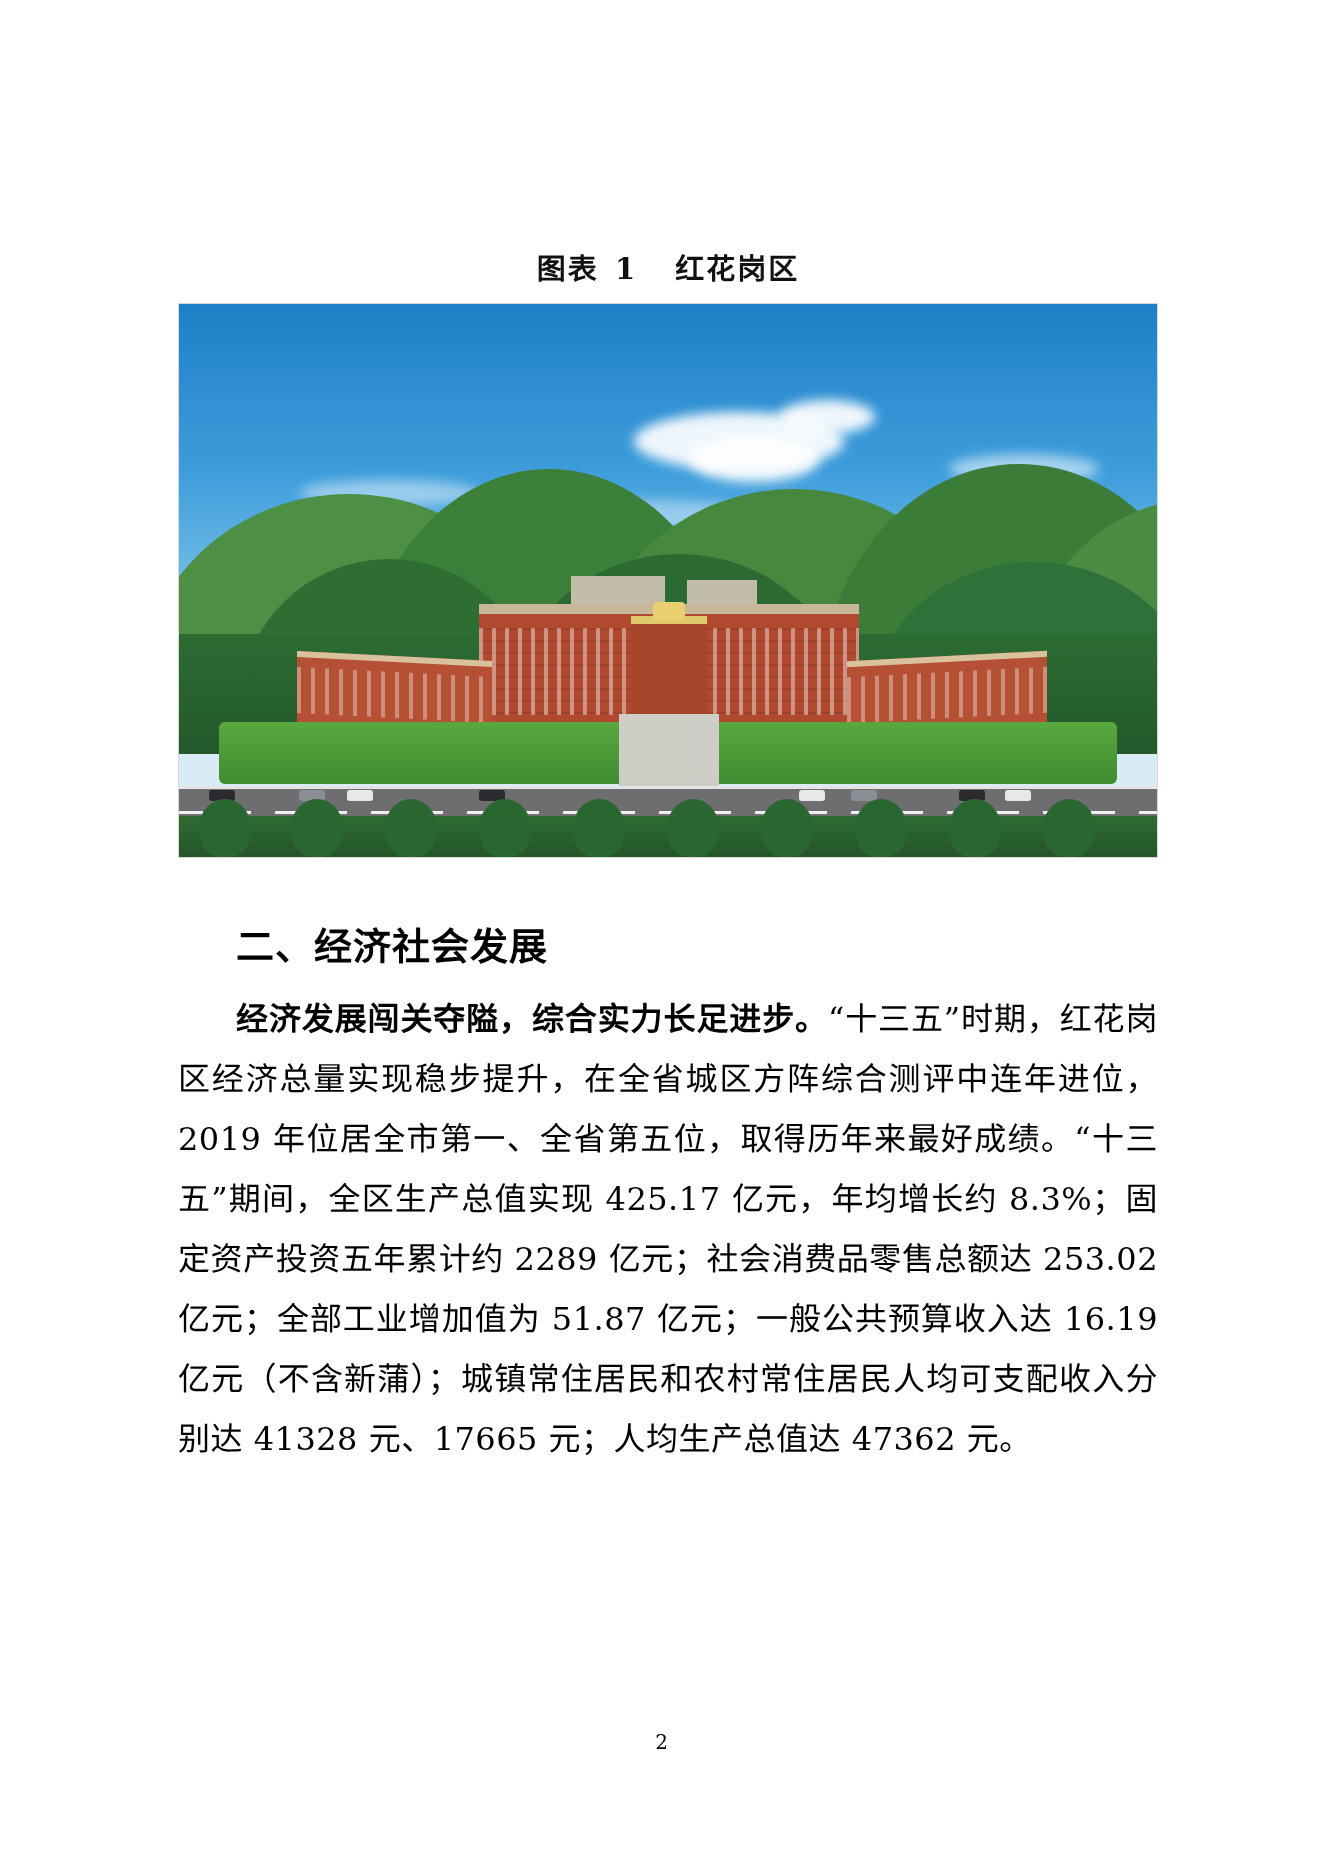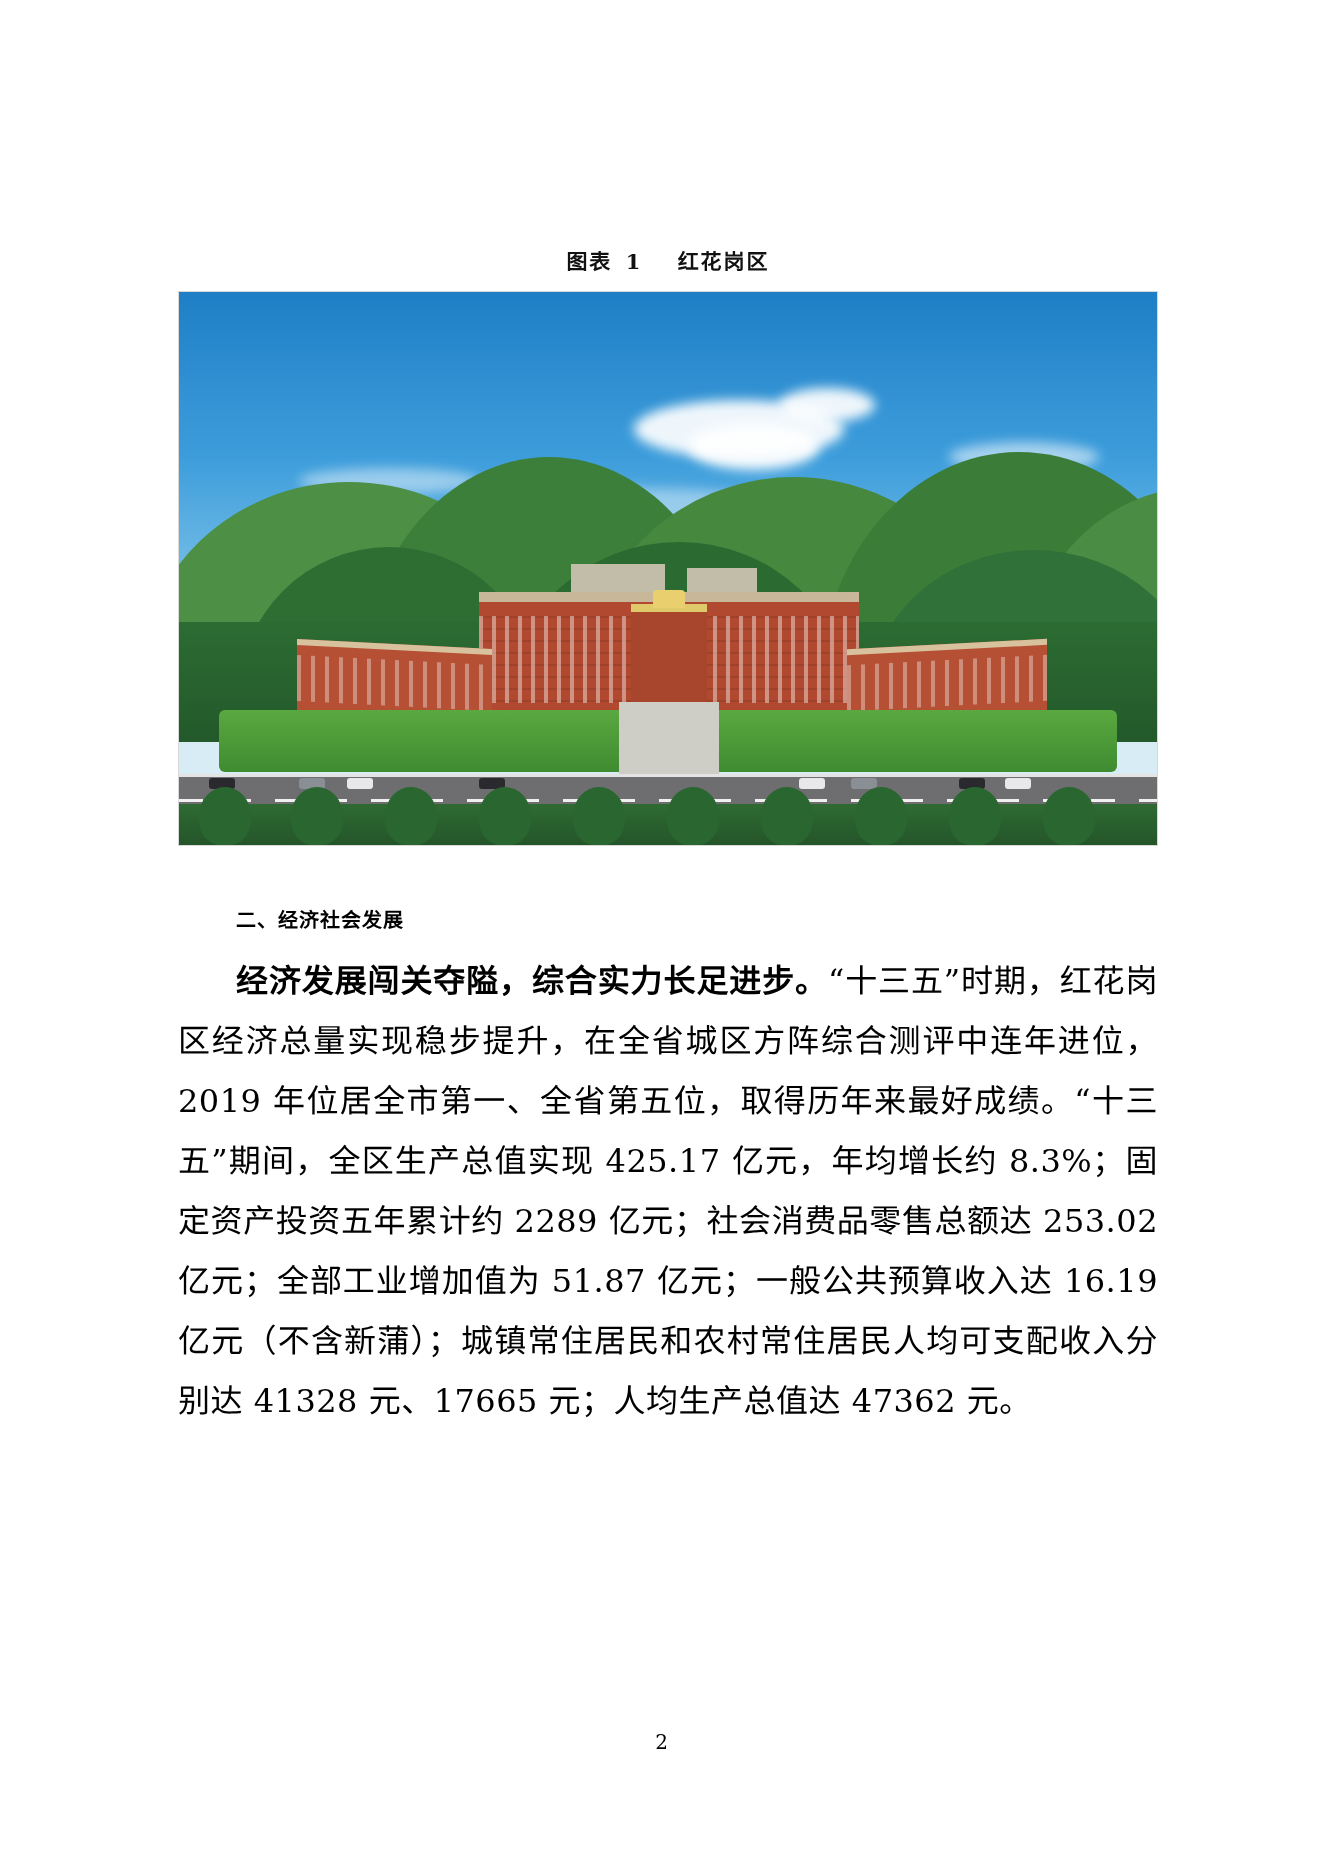--- a/index.html
+++ b/index.html
@@ -24,21 +24,21 @@
     top: 0;
     width: 980px;
     height: 1871px;
   }
 
   .figure-caption {
     margin-top: 245px;
     text-align: center;
     font-family: "DejaVu Serif", "Liberation Serif", serif;
     font-weight: bold;
-    font-size: 21px;
+    font-size: 29px;
     letter-spacing: 2px;
     color: #111;
   }
   .figure-caption .cap-num {
     margin: 0 4px;
   }
   .figure-caption .cap-title {
     margin-left: 22px;
   }
 
@@ -219,21 +219,21 @@
     width: 52px; height: 58px;
     background: #2a6630;
     border-radius: 50% 50% 42% 42%;
   }
 
   
   .heading {
     margin-top: 58px;
     font-family: "DejaVu Sans", "Liberation Sans", sans-serif;
     font-weight: bold;
-    font-size: 20px;
+    font-size: 38px;
     letter-spacing: 1px;
     text-indent: 58px;
     color: #000;
   }
   .body-text {
     margin-top: 18px;
     font-size: 32px;
     line-height: 60px;
     text-align: justify;
     text-justify: inter-ideograph;

